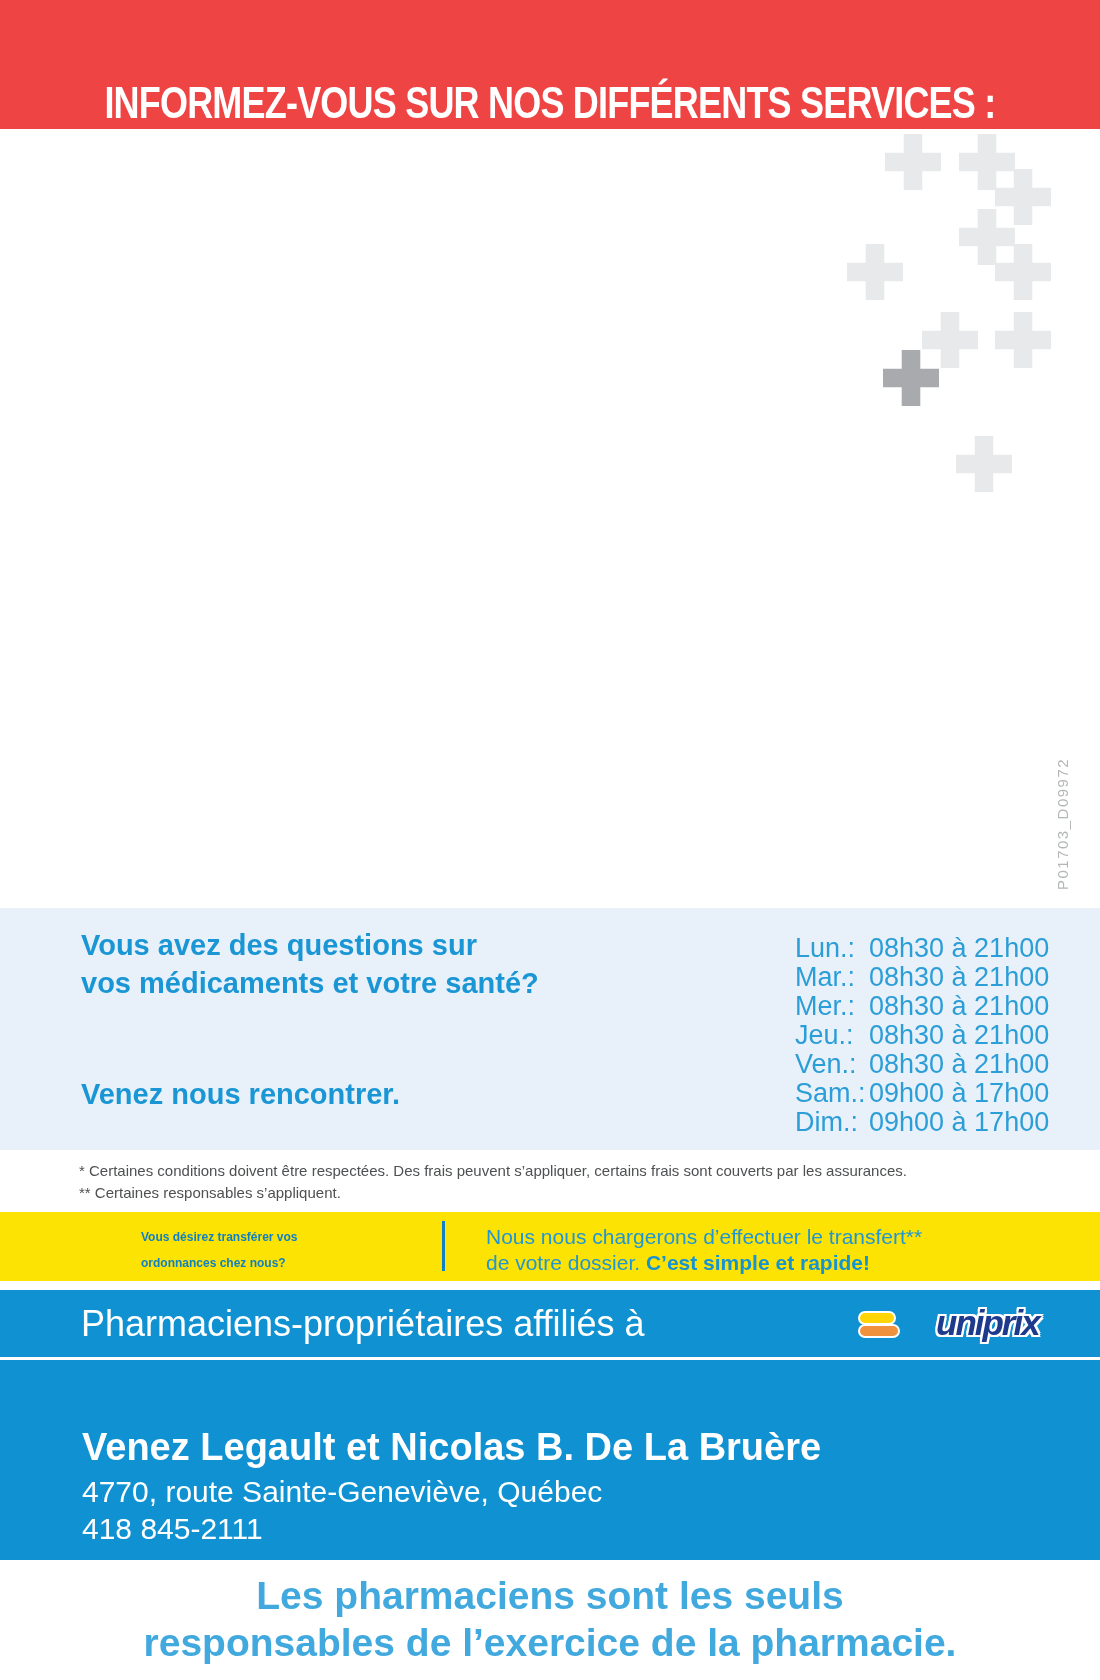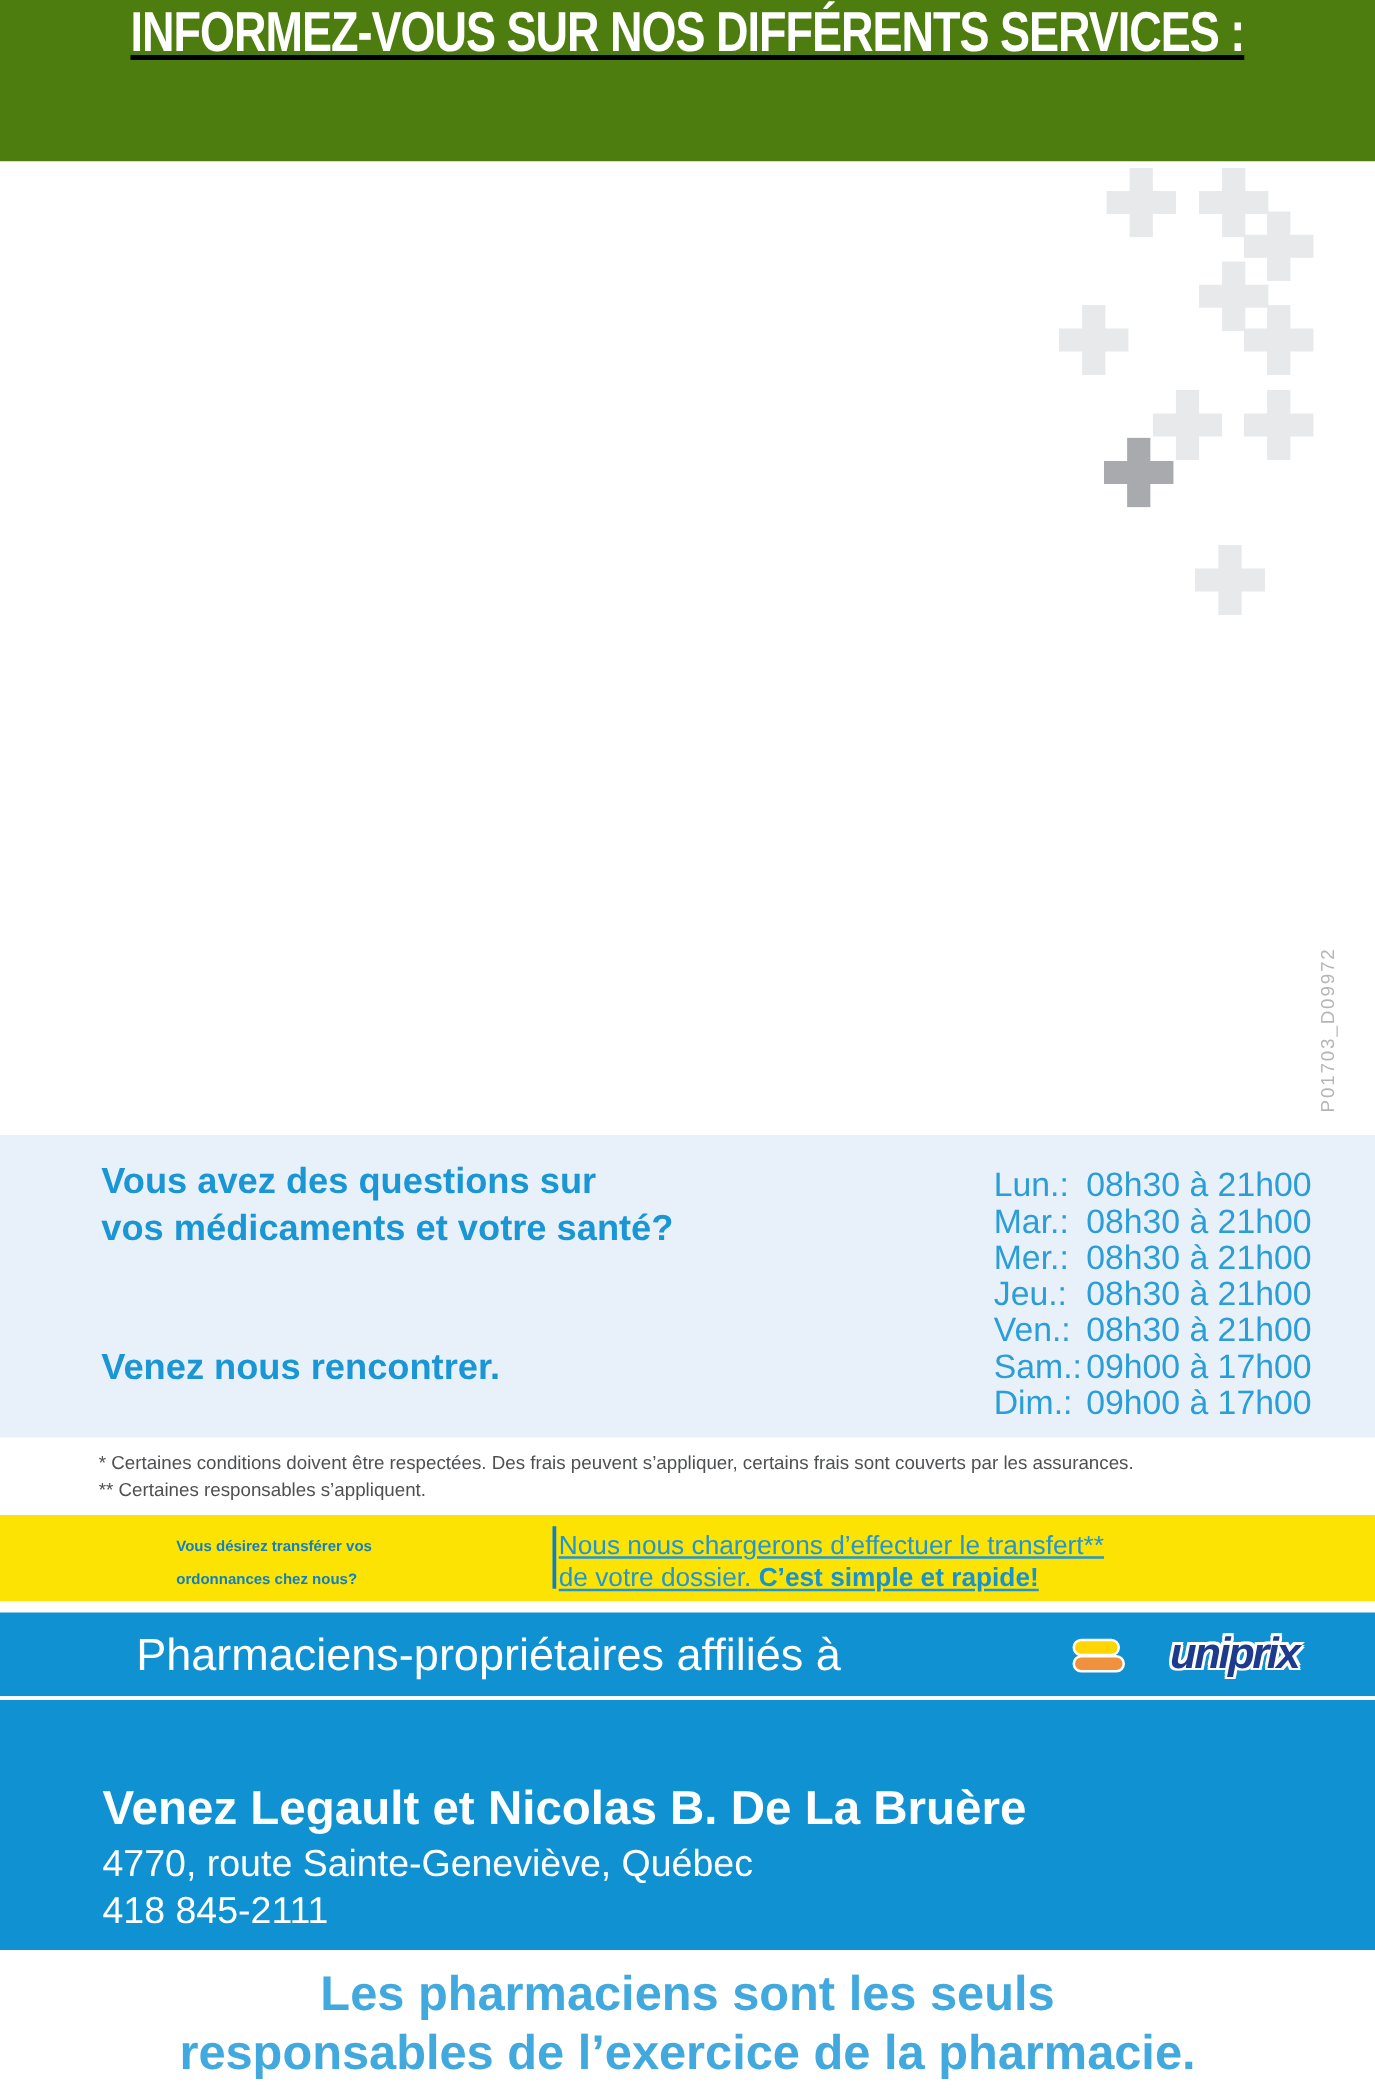--- a/index.html
+++ b/index.html
@@ -1,21 +1,21 @@
 <!DOCTYPE html>
 <html><head>
 <meta charset="utf-8">
 <style>
   html,body{margin:0;padding:0;background:#fff;}
   .page{position:relative;width:1100px;height:1680px;background:#ffffff;overflow:hidden;
         font-family:"Liberation Sans",sans-serif;}
 
   
-  .header-band{position:absolute;left:0;top:0;width:1100px;height:129px;background:#4d7c0f;
-               display:flex;align-items:flex-start;justify-content:center;text-decoration:underline;}
+  .header-band{position:absolute;left:0;top:0;width:1100px;height:129px;background:#ef4444;
+               display:flex;align-items:flex-end;justify-content:center;}
   .header-title{color:#ffffff;font-size:45px;font-weight:bold;letter-spacing:-1px;
                 white-space:nowrap;transform:scaleX(0.80);}
 
   
   .plus{position:absolute;width:56px;height:56px;background:#e7e9eb;
         clip-path:polygon(33.4% 0,66.6% 0,66.6% 33.4%,100% 33.4%,100% 66.6%,66.6% 66.6%,
                           66.6% 100%,33.4% 100%,33.4% 66.6%,0 66.6%,0 33.4%,33.4% 33.4%);}
   .plus.dark{background:#a8aaad;}
 
   
@@ -36,26 +36,26 @@
 
   
   .disclaimers{position:absolute;left:79px;top:1160px;font-size:15px;color:#4f5052;
                line-height:22px;}
 
   
   .transfer-band{position:absolute;left:0;top:1212px;width:1100px;height:69px;background:#fde303;}
   .transfer-q{position:absolute;left:141px;top:1224px;width:276px;text-align:left;
               font-size:12px;font-weight:bold;color:#1080c4;line-height:26px;}
   .transfer-divider{position:absolute;left:442px;top:1221px;width:3px;height:50px;background:#1080c4;}
-  .transfer-a{position:absolute;left:447px;top:1224px;font-size:21px;color:#2196d4;line-height:26px;text-decoration:underline;}
+  .transfer-a{position:absolute;left:486px;top:1224px;font-size:21px;color:#2196d4;line-height:26px;}
   .transfer-a b{font-weight:bold;color:#1693d2;}
 
   
   .affil-band{position:absolute;left:0;top:1290px;width:1100px;height:67px;background:#0f91d2;}
-  .affil-label{position:absolute;left:81px;top:1303px;font-size:36px;color:#ffffff;white-space:nowrap;margin-left:28px;}
+  .affil-label{position:absolute;left:81px;top:1303px;font-size:36px;color:#ffffff;white-space:nowrap;}
   .uniprix-logo{position:absolute;left:858px;top:1302px;width:170px;height:46px;}
   .logo-bar{position:absolute;left:0;width:34px;height:10px;border:2px solid #ffffff;border-radius:7px;}
   .logo-bar.yellow{top:9px;background:#ffd503;}
   .logo-bar.orange{top:22px;background:#f0913e;width:38px;}
   .logo-word{position:absolute;left:38px;top:1px;font-size:35px;font-weight:bold;font-style:italic;
              color:#1e3a8c;letter-spacing:-2px;
              text-shadow:-2px -2px 0 #fff,2px -2px 0 #fff,-2px 2px 0 #fff,2px 2px 0 #fff,
                          -2px 0 0 #fff,2px 0 0 #fff,0 -2px 0 #fff,0 2px 0 #fff;padding-left:40px;}
 
   .thin-separator{position:absolute;left:0;top:1357px;width:1100px;height:3px;background:#ffffff;}

